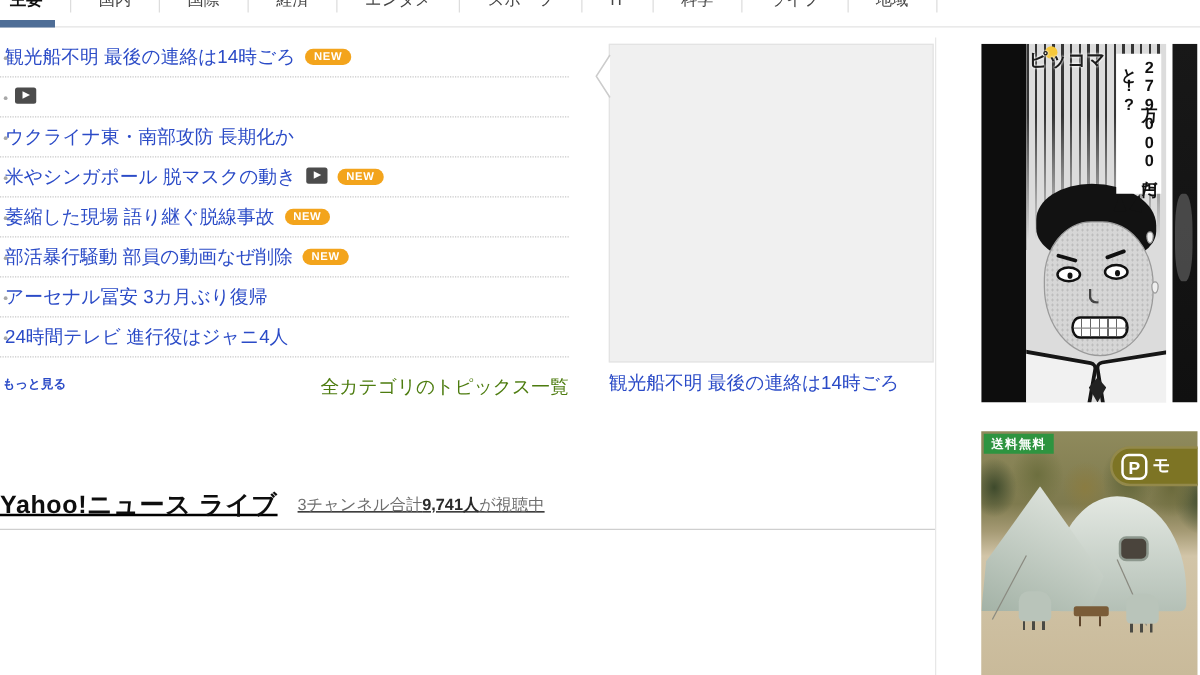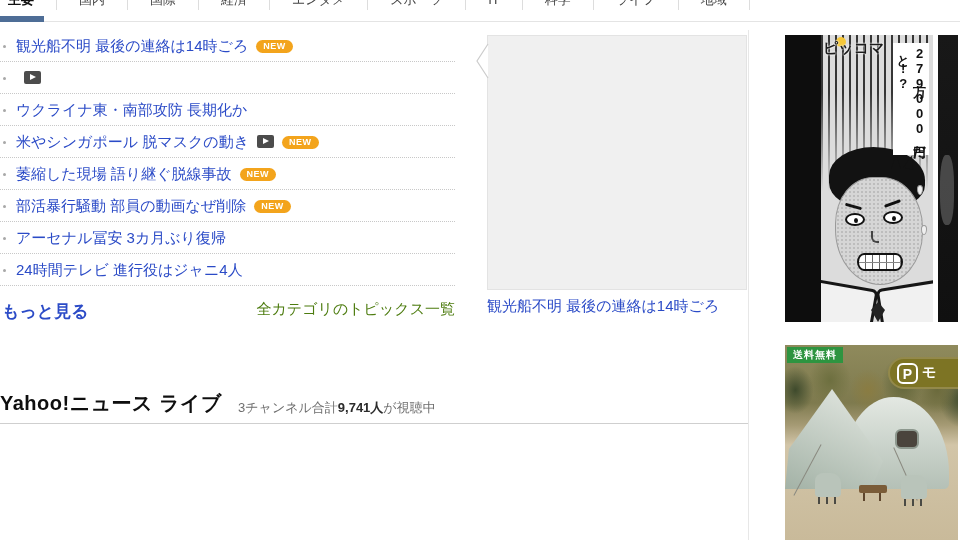--- a/index.html
+++ b/index.html
@@ -16,34 +16,34 @@
   #topnav .tab { font-size:13px; line-height:20px; color:#444; padding:0 22px;
                  border-right:1px solid #ddd; white-space:nowrap; cursor:pointer; }
   #topnav .tab:first-child { padding-left:8px; font-weight:bold; color:#111; }
   #nav-underline { position:absolute; left:0; top:16px; width:44px; height:6px;
                    background:#4e6d96; }
 
   
   #topics { position:absolute; left:0; top:30px; width:455px; }
   #topics ul { list-style:none; }
   #topics li { position:relative; height:32px; line-height:31px;
-               border-bottom:1px dotted #c8c8c8; padding-left:16px; white-space:nowrap; }
+               border-bottom:1px dotted #c8c8c8; padding-left:4px; white-space:nowrap; }
   #topics li::before { content:""; position:absolute; left:3px; top:15px;
                width:3px; height:3px; background:#a8a8a8; border-radius:50%; }
   .topic-link { color:#2b4bc7; font-size:15px; text-decoration:none; cursor:pointer; }
   .badge-new { display:inline-block; margin-left:8px; background:#f3a41c; color:#fff;
                font-size:9px; font-weight:bold; line-height:13px; padding:0 7px;
                border-radius:8px; vertical-align:2px; letter-spacing:.5px; }
   .play-icon { display:inline-block; margin-left:8px; width:17px; height:13px;
                background:#4c4c4c; border-radius:2px; position:relative; vertical-align:-1px; }
   .play-icon::before { content:""; position:absolute; left:6px; top:3px;
                border-left:6px solid #fff; border-top:3.5px solid transparent;
                border-bottom:3.5px solid transparent; }
   #topics-footer { display:flex; justify-content:space-between; padding:14px 0 0 2px; }
-  #more-link { color:#2b4bc7; font-size:17px; font-weight:bold; cursor:pointer; }
+  #more-link { color:#2b4bc7; font-size:10px; font-weight:bold; cursor:pointer; }
   #all-cat-link { color:#4d7c0f; font-size:15px; cursor:pointer; }
 
   
   #preview-card { position:absolute; left:487px; top:35px; width:260px; height:255px;
                   background:#f0f0f0; border:1px solid #e3e3e3; cursor:pointer; }
   #preview-pointer { position:absolute; left:-13px; top:6px; }
   #preview-shot { position:absolute; left:17px; top:48px; width:226px; height:154px;
                   background:#fff; }
   .micro-caption { position:absolute; left:18px; top:8px; width:190px; height:3px;
                   background:repeating-linear-gradient(90deg,#b9b9b9 0 2px,transparent 2px 4px); }
@@ -177,21 +177,21 @@
   .ship-badge { position:absolute; left:2px; top:2px; background:#2e9440; color:#fff;
       font-size:10px; font-weight:bold; padding:1px 6px; letter-spacing:1px; }
   .paypay-pill { position:absolute; right:-22px; top:12px; width:92px; height:32px;
       background:#7d7424; border:2px solid #93894b; border-radius:17px;
       display:flex; align-items:center; padding-left:7px; }
   .pp-box { width:21px; height:21px; border:2px solid #fff; border-radius:6px; color:#fff;
       font-weight:bold; font-size:14px; line-height:18px; text-align:center; }
   .pp-text { color:#fff; font-weight:bold; font-size:14px; margin-left:4px; }
 
   
-  #live-header { position:absolute; left:0; top:390px; display:flex; align-items:flex-end; }
+  #live-header { position:absolute; left:0; top:390px; display:flex; align-items:center;text-decoration:underline; }
   #live-title { font-size:20px; font-weight:bold; color:#0e0e0e; letter-spacing:.5px; }
   #live-viewers { font-size:13px; color:#6e6e6e; margin-left:16px; }
   #live-viewers b { color:#2b2b2b; }
   #live-hairline { position:absolute; left:0; top:423px; width:748px; height:1px; background:#cfcfcf; }
   #player { position:absolute; left:0; top:430px; width:742px; height:110px; background:#010101;
       overflow:hidden; cursor:pointer; }
   #player-error { position:absolute; left:240px; top:86px; display:flex; align-items:flex-start; }
   #warning-icon { margin-right:16px; }
   #error-text { color:#f2f2f2; font-size:21px; font-weight:bold; letter-spacing:1px; white-space:nowrap; }
 </style>

